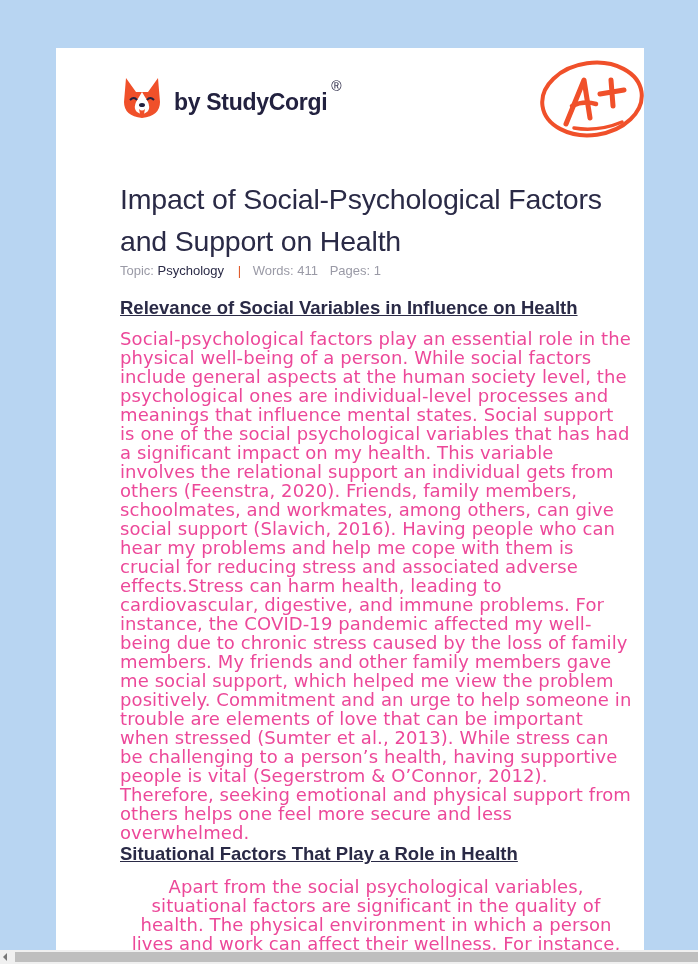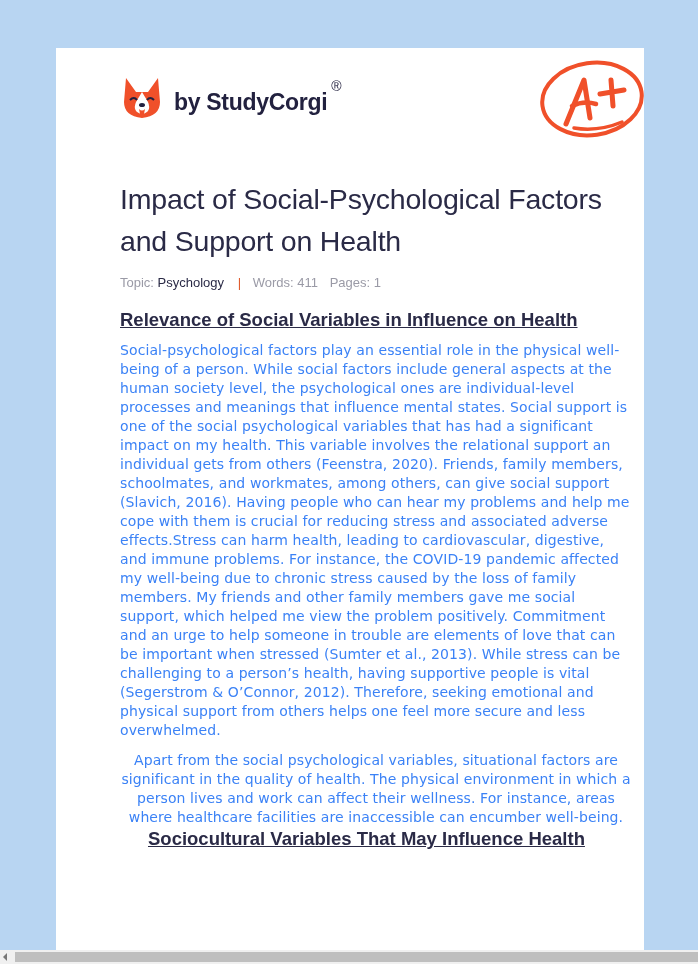--- a/index.html
+++ b/index.html
@@ -24,34 +24,34 @@
       font-family: "Liberation Sans", sans-serif; font-size: 14px; color: #22213f;
       position: relative; top: -12px; margin-left: 4px;
     }
     .grade { position: absolute; left: 482px; top: 10px; width: 110px; height: 82px; }
     .content { position: absolute; left: 64px; top: 130px; width: 512px; }
     .title {
       font-family: "Liberation Sans", sans-serif; font-weight: 400; font-size: 28.5px;
       line-height: 42px; color: #2a2a46; margin: 0; letter-spacing: -0.2px;
     }
     .meta {
-      margin-top: 12px; font-family: "Liberation Sans", sans-serif; font-size: 13px;
+      font-family: "Liberation Sans", sans-serif; font-size: 13px;
       color: #9a9aa6; height: 18px; line-height: 18px;
     }
     .meta .topic-value { color: #2a2a46; }
     .meta .sep { color: #e0592a; margin: 0 8px 0 10px; }
     .meta .gap { margin-left: 8px; }
     h2 {
       font-family: "Liberation Sans", sans-serif; font-weight: 700; font-size: 18.5px;
       color: #2a2a46; margin: 0; line-height: 24px; text-decoration: underline;
     }
     .h2-first { margin-top: 16px; }
     p {
-      font-family: "DejaVu Sans", sans-serif; font-size: 14px; line-height: 19px;
-      color: #3b82f6; margin: 0; letter-spacing: 0.1px;
+      font-family: "DejaVu Sans", sans-serif; font-size: 18px; line-height: 19px;
+      color: #ec4899; margin: 0; letter-spacing: 0.1px;
     }
     .p1 { margin-top: 9px; }
     .h2-2 { margin-top: 0px; }
     .p2 { margin-top: 11px; text-align: center; }
     .h2-3 { margin-top: 0px; margin-left: 28px; }
     .scrollbar {
       position: absolute; left: 0; top: 950px; width: 698px; height: 14px;
       background: #f0f0f0;
     }
     .scroll-arrow {
@@ -96,20 +96,21 @@
       <span>Topic:</span>
       <span class="topic-value">Psychology</span>
       <span class="sep">|</span>
       <span>Words: 411</span>
       <span class="gap">Pages: 1</span>
     </div>
 
     <h2 class="h2-first">Relevance of Social Variables in Influence on Health</h2>
     <p class="p1">Social-psychological factors play an essential role in the physical well-being of a person. While social factors include general aspects at the human society level, the psychological ones are individual-level processes and meanings that influence mental states. Social support is one of the social psychological variables that has had a significant impact on my health. This variable involves the relational support an individual gets from others (Feenstra, 2020). Friends, family members, schoolmates, and workmates, among others, can give social support (Slavich, 2016). Having people who can hear my problems and help me cope with them is crucial for reducing stress and associated adverse effects.Stress can harm health, leading to cardiovascular, digestive, and immune problems. For instance, the COVID-19 pandemic affected my well-being due to chronic stress caused by the loss of family members. My friends and other family members gave me social support, which helped me view the problem positively. Commitment and an urge to help someone in trouble are elements of love that can be important when stressed (Sumter et al., 2013). While stress can be challenging to a person’s health, having supportive people is vital (Segerstrom &amp; O’Connor, 2012). Therefore, seeking emotional and physical support from others helps one feel more secure and less overwhelmed.</p>
 
+    <h2 class="h2-2">Situational Factors That Play a Role in Health</h2>
     <p class="p2">Apart from the social psychological variables, situational factors are significant in the quality of health. The physical environment in which a person lives and work can affect their wellness. For instance, areas where healthcare facilities are inaccessible can encumber well-being.</p>
 
     <h2 class="h2-3">Sociocultural Variables That May Influence Health</h2>
   </div>
 </div>
 
 <div class="scrollbar">
   <span class="scroll-arrow"></span>
   <span class="scroll-thumb"></span>
 </div>

